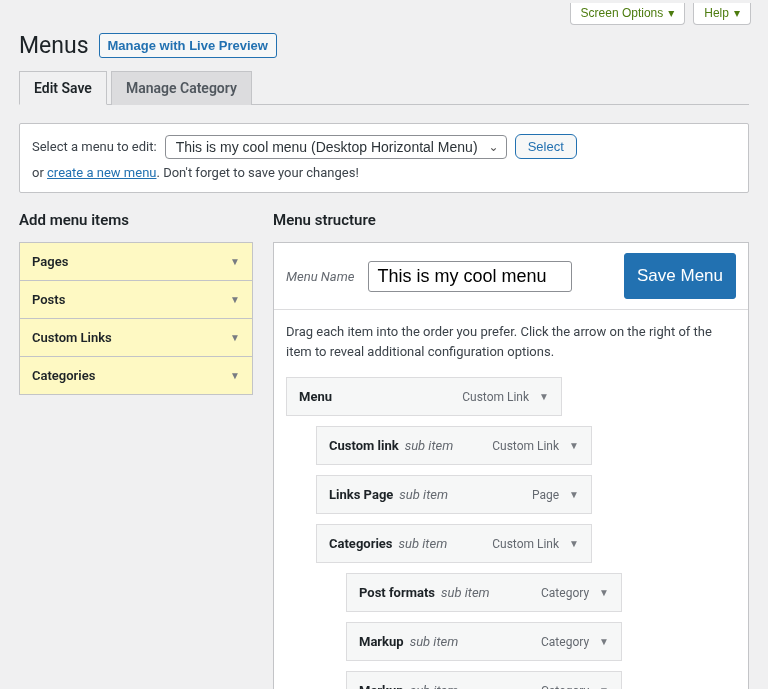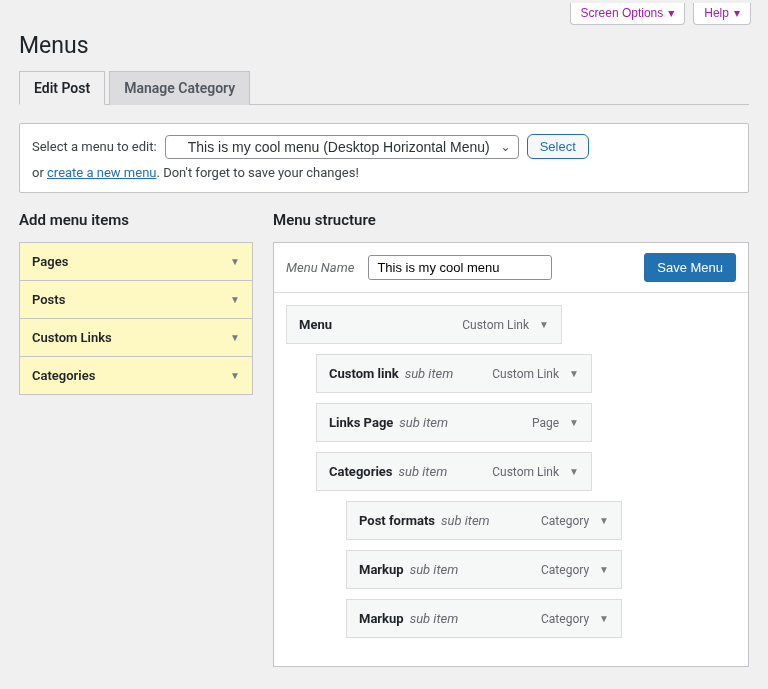--- a/index.html
+++ b/index.html
@@ -16,21 +16,21 @@
     padding: 3px 16px 0 0;
     gap: 8px;
   }
   .top-btn {
     background: #fff;
     border: 1px solid #c3c4c7;
     border-radius: 0 0 4px 4px;
     border-top: 0;
     padding: 3px 10px 4px;
     font-size: 12px;
-    color: #a21caf;
+    color: #4d7c0f;
     cursor: pointer;
     display: inline-flex;
     align-items: center;
     gap: 5px;
   }
   .header {
     display: flex;
     align-items: center;
     gap: 10px;
     padding: 7px 18px 12px;
@@ -83,28 +83,27 @@
   .select-row {
     display: flex;
     align-items: center;
     gap: 8px;
     flex-wrap: wrap;
     margin-bottom: 6px;
   }
   .menu-select {
     border: 1px solid #8c8f94;
     border-radius: 4px;
-    padding: 3px 28px 3px 22px;
+    padding: 3px 28px 3px 10px;
     font-size: 14px;
     background: #fff;
     color: #2c3338;
     appearance: none;
     position: relative;
     min-width: 270px;
-    text-align: right;
   }
   .select-wrap { position: relative; display: inline-block; }
   .select-wrap .caret {
     position: absolute;
     right: 8px;
     top: 50%;
     transform: translateY(-50%);
     pointer-events: none;
     color: #555;
     font-size: 12px;
@@ -159,30 +158,30 @@
     padding: 10px 12px;
     display: flex;
     align-items: center;
     gap: 14px;
   }
   .structure-head label { font-style: italic; color: #646970; font-size: 13px; }
   .name-input {
     border: 1px solid #8c8f94;
     border-radius: 3px;
     padding: 4px 8px;
-    font-size: 13px;
-    width: 184px;
+    font-size: 18px;
+    width: 204px;
   }
   .btn-primary {
     background: #2271b1;
     border: 1px solid #2271b1;
     color: #fff;
     border-radius: 3px;
-    padding: 6px 12px;
-    font-size: 13px;
+    padding: 12px 12px;
+    font-size: 17px;
     margin-left: auto;
     cursor: pointer;
     font-weight: 400;
   }
   .structure-body { padding: 12px 12px 18px; }
   .help-text {
     font-size: 13px;
     color: #3c434a;
     margin-bottom: 16px;
     line-height: 1.5;
@@ -215,24 +214,25 @@
     <span>▾</span>
   </button>
   <button class="top-btn">
     <span>Help</span>
     <span>▾</span>
   </button>
 </div>
 
 <div class="header">
   <h1>Menus</h1>
+  <button class="preview-btn">Manage with Live Preview</button>
 </div>
 
 <div class="nav-tabs" id="nav-tabs">
-    <div class="nav-tab active">Edit Post</div>
+    <div class="nav-tab active">Edit Save</div>
     <div class="nav-tab">Manage Category</div>
   </div>
 
 <div class="select-panel">
   <div class="select-row">
     <span>Select a menu to edit:</span>
     <span class="select-wrap">
       <select class="menu-select">
         <option>This is my cool menu (Desktop Horizontal Menu)</option>
       </select>
@@ -278,20 +278,21 @@
   </div>
   <div class="col-right">
     <div class="col-heading">Menu structure</div>
     <div class="structure-panel">
       <div class="structure-head">
         <label>Menu Name</label>
         <input class="name-input" value="This is my cool menu" style="">
         <button class="btn-primary">Save Menu</button>
       </div>
       <div class="structure-body">
+        <div class="help-text">Drag each item into the order you prefer. Click the arrow on the right of the item to reveal additional configuration options.</div>
         <div class="menu-items" id="menu-items">
             <div class="menu-item depth-0">
               <span class="title">Menu</span>
               <span class="type">Custom Link</span>
               <span class="caret">▼</span>
             </div>
             <div class="menu-item depth-1">
               <span class="title">Custom link</span>
               <span class="sub">sub item</span>
               <span class="type">Custom Link</span>

